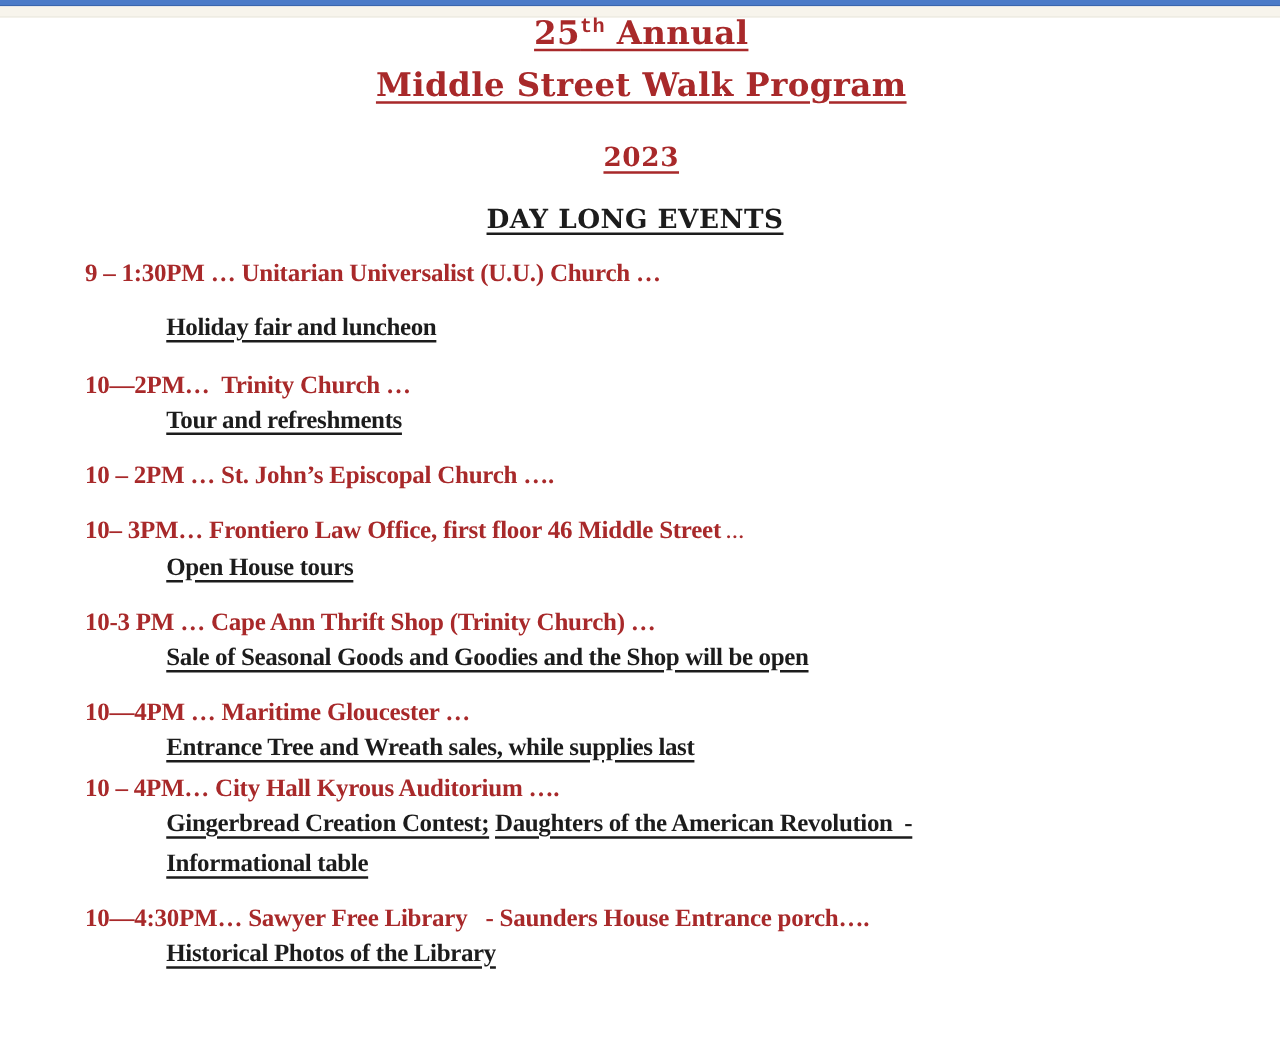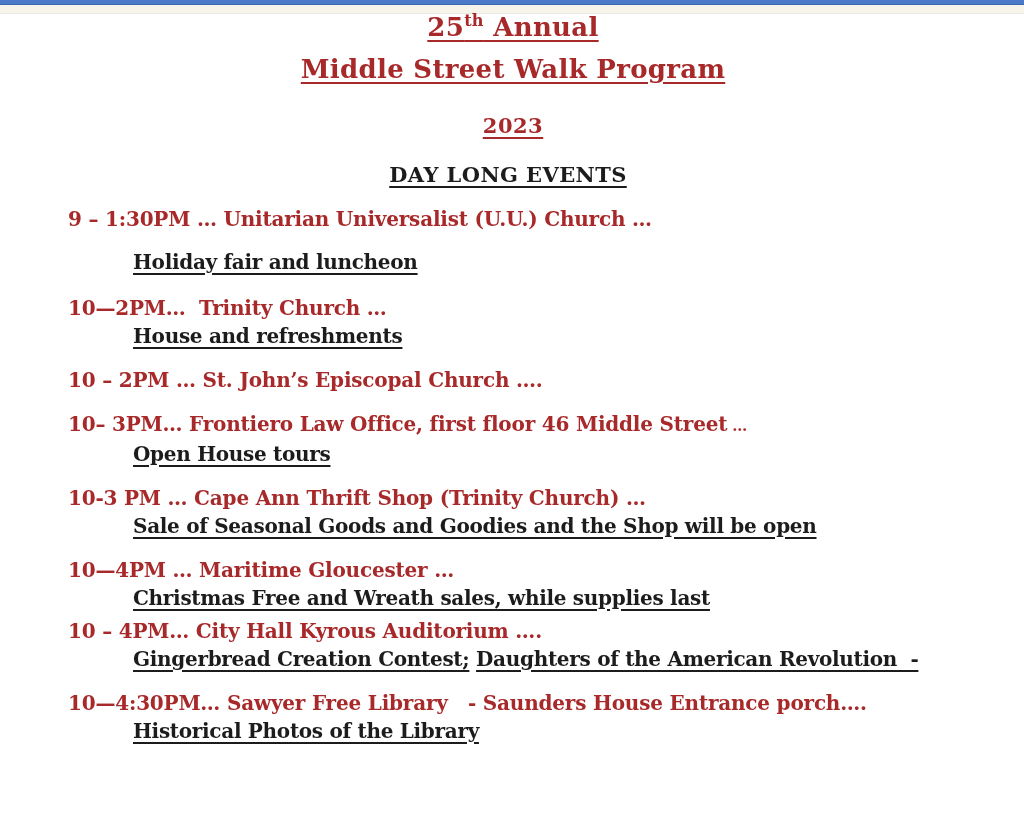--- a/index.html
+++ b/index.html
@@ -23,26 +23,26 @@
   .u {
     text-decoration: underline;
     text-decoration-thickness: 2px;
     text-underline-offset: 4px;
     white-space: pre-wrap;
   }
 
   .title1 { font-size: 26px; line-height: 32px; margin: -9px 30px 0 0; letter-spacing: 0.3px; }
   .title2 { font-size: 26px; line-height: 32px; margin: 10px 30px 0 0; letter-spacing: 0.3px; text-align: center; }
   .title3 { font-size: 21px; line-height: 32px; margin: 25px 30px 0 0; letter-spacing: 0.5px; }
-  sup { font-size: 0.62em; }
+  sup { font-size: 0.62em; font-family: Liberation Mono, monospace; }
 
   .section-heading { font-size: 21px; line-height: 28px; margin: 19px 40px 0 0; letter-spacing: 0.4px; }
 
   .events { margin-top: 17px; }
-  .event { margin-bottom: 18px; }
+  .event { margin-bottom: 18px; font-family: Liberation Serif, serif; }
   .event.mb-large { margin-bottom: 20px; }
   .event.mb-tight { margin-bottom: 7px; }
 
   .event-time {
     font-size: 20px; line-height: 26px; margin: 0;
     letter-spacing: -0.2px;
     white-space: pre-wrap;
   }
   .event-time-suffix { font-size: 15px; font-weight: bold; }
 
@@ -81,45 +81,46 @@
 
   <div class="events">
 
     <div class="event mb-large">
       <p class="event-time red">9 – 1:30PM … Unitarian Universalist (U.U.) Church …</p>
       <p class="event-detail first-extra"><span class="u">Holiday fair and luncheon</span></p>
     </div>
 
     <div class="event">
       <p class="event-time red">10—2PM…  Trinity Church …</p>
-      <p class="event-detail"><span class="u">House and refreshments</span></p>
+      <p class="event-detail"><span class="u">Tour and refreshments</span></p>
     </div>
 
     <div class="event">
       <p class="event-time red">10 – 2PM … St. John’s Episcopal Church ….</p>
     </div>
 
     <div class="event">
       <p class="event-time red"><span>10– 3PM… Frontiero Law Office, first floor 46 Middle Street</span><span class="event-time-suffix"> …</span></p>
       <p class="event-detail"><span class="u">Open House tours</span></p>
     </div>
 
     <div class="event">
       <p class="event-time red">10-3 PM … Cape Ann Thrift Shop (Trinity Church) …</p>
       <p class="event-detail"><span class="u">Sale of Seasonal Goods and Goodies and the Shop will be open</span></p>
     </div>
 
     <div class="event mb-tight">
       <p class="event-time red">10—4PM … Maritime Gloucester …</p>
-      <p class="event-detail"><span class="u">Christmas Free and Wreath sales, while supplies last</span></p>
+      <p class="event-detail"><span class="u">Entrance Tree and Wreath sales, while supplies last</span></p>
     </div>
 
     <div class="event">
       <p class="event-time red">10 – 4PM… City Hall Kyrous Auditorium ….</p>
       <p class="event-detail"><span class="u">Gingerbread Creation Contest;</span> <span class="u">Daughters of the American Revolution  -</span></p>
+      <p class="event-detail line2"><span class="u">Informational table</span></p>
     </div>
 
     <div class="event">
       <p class="event-time red">10—4:30PM… Sawyer Free Library   - Saunders House Entrance porch….</p>
       <p class="event-detail"><span class="u">Historical Photos of the Library</span></p>
     </div>
 
   </div>
 </div>
 

